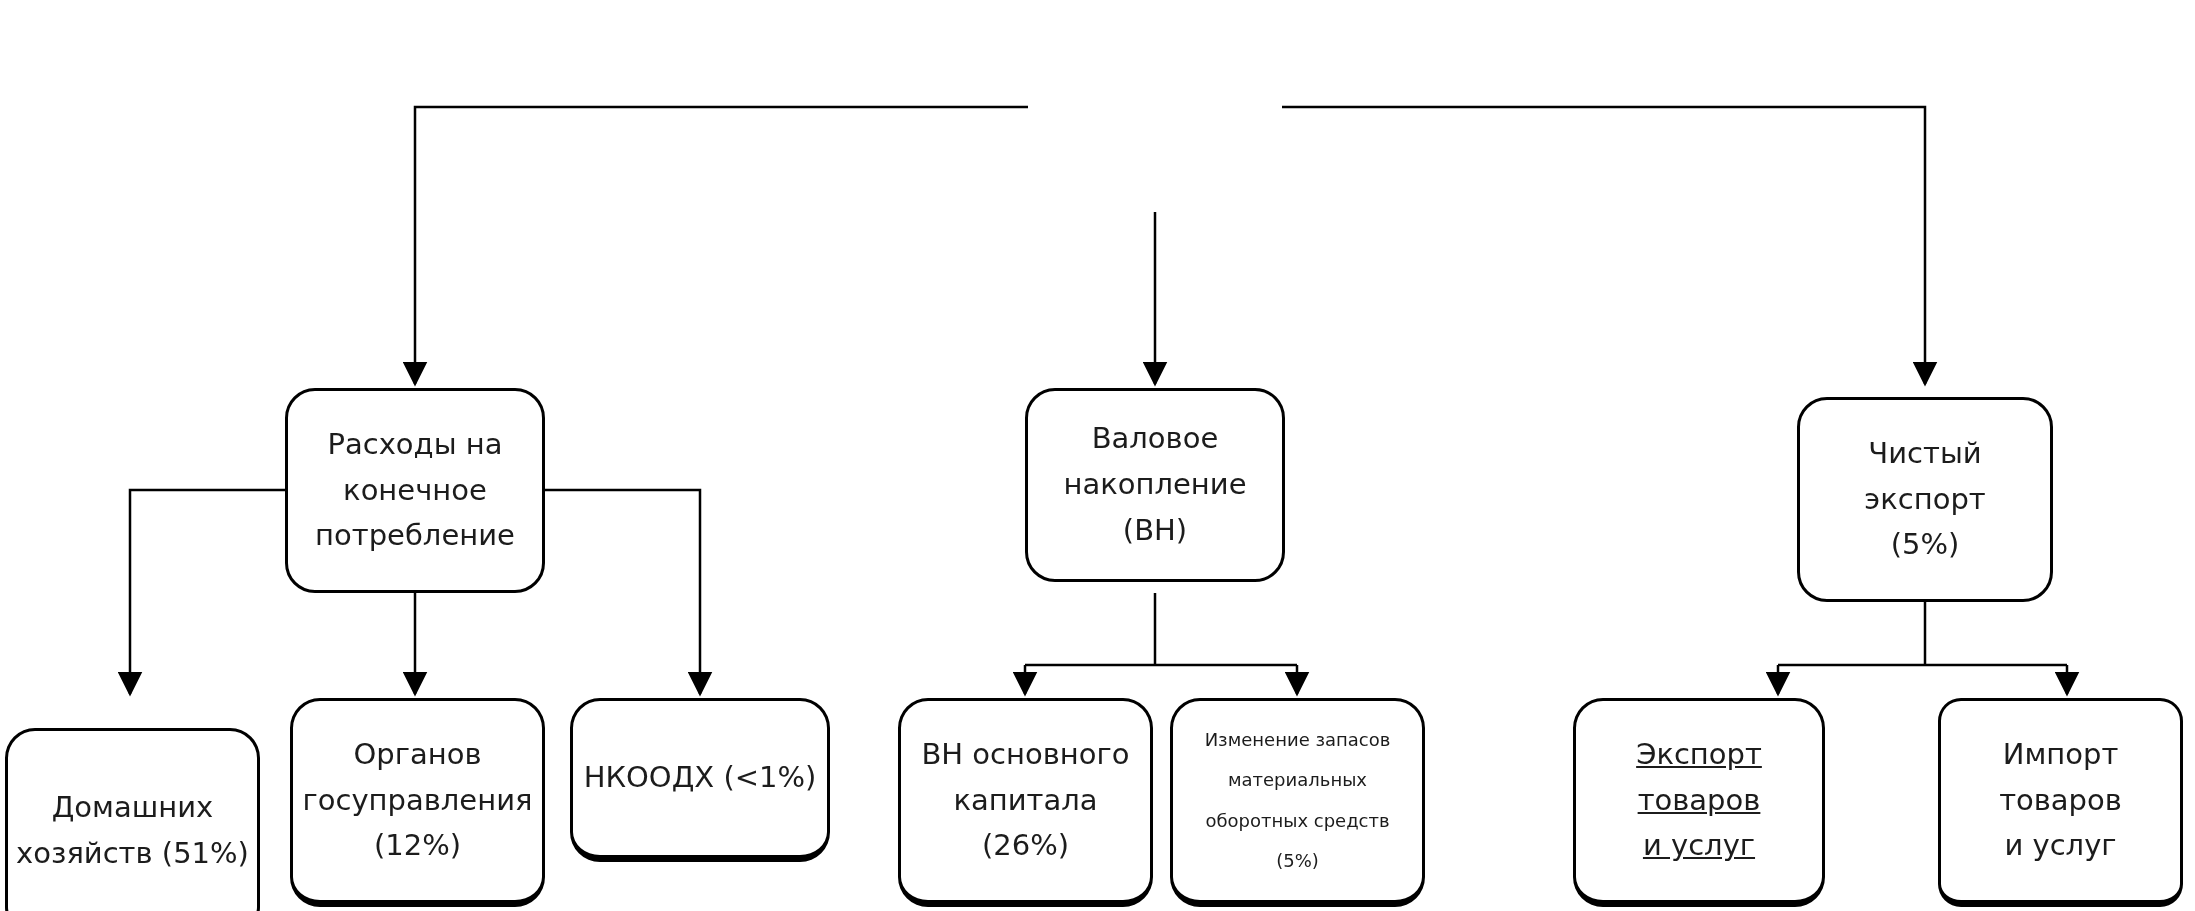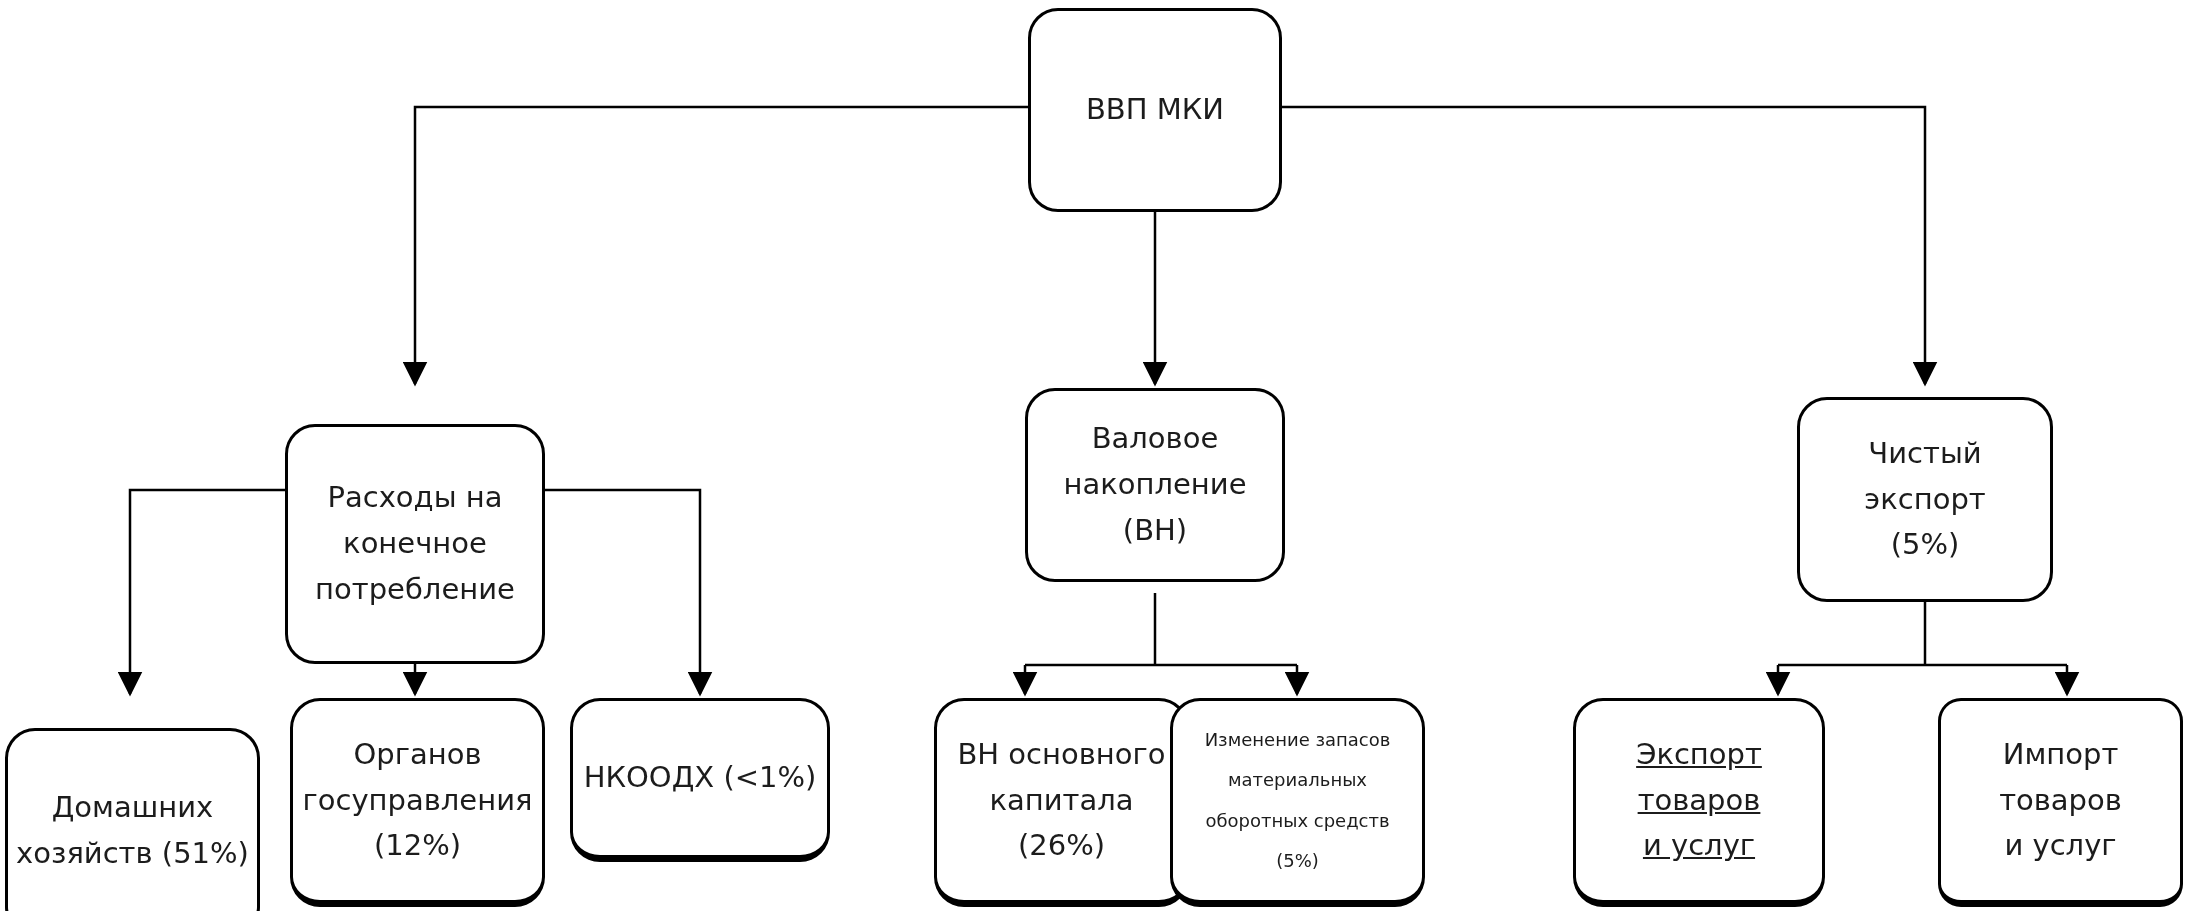--- a/index.html
+++ b/index.html
@@ -32,27 +32,27 @@
     color: #1c1c1c;
     font-size: 29px;
     line-height: 1.58;
   }
   .node .lbl { white-space: pre-line; padding: 0 6px; }
   .node.small { font-size: 18px; line-height: 2.25; }
   .node.cut { border-bottom-width: 7px; }
 
   
   #n-root         { left: 1028px; top:   8px; width: 254px; height: 204px; }
-  #n-consumption  { left:  285px; top: 388px; width: 260px; height: 240px; margin-top: 36px; }
+  #n-consumption  { left:  285px; top: 388px; width: 260px; height: 205px; }
   #n-accumulation { left: 1025px; top: 388px; width: 260px; height: 194px; }
   #n-netexport    { left: 1797px; top: 388px; width: 256px; height: 205px; margin-top: 9px; }
   #n-households   { left:    5px; top: 728px; width: 255px; height: 209px; }
   #n-government   { left:  290px; top: 698px; width: 255px; height: 209px; }
   #n-npish        { left:  570px; top: 698px; width: 260px; height: 164px; }
-  #n-fixedcap     { left:  934px; top: 698px; width: 255px; height: 209px; }
+  #n-fixedcap     { left:  898px; top: 698px; width: 255px; height: 209px; }
   #n-inventories  { left: 1170px; top: 698px; width: 255px; height: 209px; }
   #n-exports      { left: 1573px; top: 698px; width: 252px; height: 209px; text-decoration: underline; }
   #n-imports      { left: 1938px; top: 698px; width: 245px; height: 209px; border-radius: 23px; }
 </style>
 </head>
 <body>
 
 <div class="stage">
 
   <svg class="edges" viewBox="0 0 2195 911" xmlns="http://www.w3.org/2000/svg" aria-hidden="true">
@@ -73,23 +73,20 @@
     <path d="M1025,665 L1297,665"></path>
     <path d="M1025,665 L1025,694" marker-end="url(#arrow)"></path>
     <path d="M1297,665 L1297,694" marker-end="url(#arrow)"></path>
 
     <path d="M1925,593 L1925,665"></path>
     <path d="M1778,665 L2067,665"></path>
     <path d="M1778,665 L1778,694" marker-end="url(#arrow)"></path>
     <path d="M2067,665 L2067,694" marker-end="url(#arrow)"></path>
   </svg>
 
-  <div class="node" id="n-root">
-    <span class="lbl">ВВП МКИ</span>
-  </div>
 
   <div class="node" id="n-consumption">
     <span class="lbl">Расходы на
 конечное
 потребление</span>
   </div>
 
   <div class="node" id="n-accumulation">
     <span class="lbl">Валовое
 накопление

